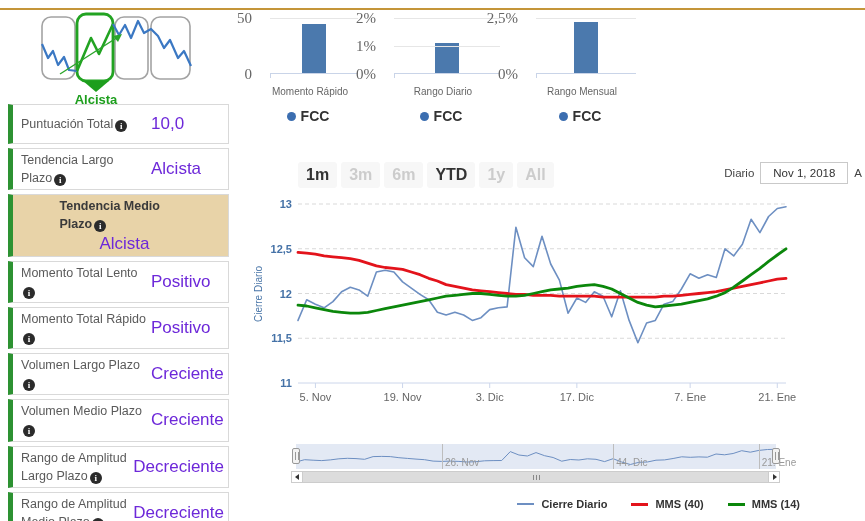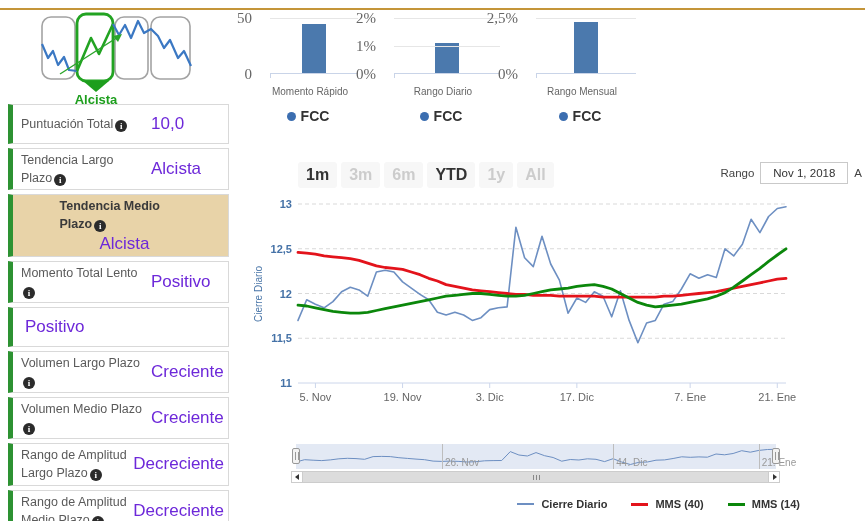--- a/index.html
+++ b/index.html
@@ -107,20 +107,21 @@
   </div>
     <div class="ind-row hl">
     <div class="lbl"><span>Tendencia Medio Plazo</span><span class="info-icon">i</span></div>
     <div class="val">Alcista</div>
   </div>
     <div class="ind-row">
     <div class="lbl"><span>Momento Total Lento</span><span class="info-icon">i</span></div>
     <div class="val">Positivo</div>
   </div>
     <div class="ind-row">
+    <div class="lbl"><span>Momento Total Rápido</span><span class="info-icon">i</span></div>
     <div class="val">Positivo</div>
   </div>
     <div class="ind-row">
     <div class="lbl"><span>Volumen Largo Plazo</span><span class="info-icon">i</span></div>
     <div class="val">Creciente</div>
   </div>
     <div class="ind-row">
     <div class="lbl"><span>Volumen Medio Plazo</span><span class="info-icon">i</span></div>
     <div class="val">Creciente</div>
   </div>
@@ -193,21 +194,21 @@
 <div class="main-chart">
   <div class="toolbar">
       <button class="rng-btn">1m</button>
       <button class="rng-btn off">3m</button>
       <button class="rng-btn off">6m</button>
       <button class="rng-btn">YTD</button>
       <button class="rng-btn off">1y</button>
       <button class="rng-btn off">All</button>
     </div>
   <div class="daterange">
-    <label>Rango</label>
+    <label>Diario</label>
     <input type="text" value="Nov 1, 2018" style="">
     <label>A</label>
   </div>
   <svg id="mainsvg" width="612" height="250">
       <line x1="46" x2="534" y1="12" y2="12" stroke="#d9d9d9" stroke-dasharray="4,3"></line>
       <text x="40" y="16" text-anchor="end" font-size="11" font-weight="bold" fill="#4572a7">13</text>
       <line x1="46" x2="534" y1="56.75" y2="56.75" stroke="#d9d9d9" stroke-dasharray="4,3"></line>
       <text x="40" y="60.75" text-anchor="end" font-size="11" font-weight="bold" fill="#4572a7">12,5</text>
       <line x1="46" x2="534" y1="101.5" y2="101.5" stroke="#d9d9d9" stroke-dasharray="4,3"></line>
       <text x="40" y="105.5" text-anchor="end" font-size="11" font-weight="bold" fill="#4572a7">12</text>

